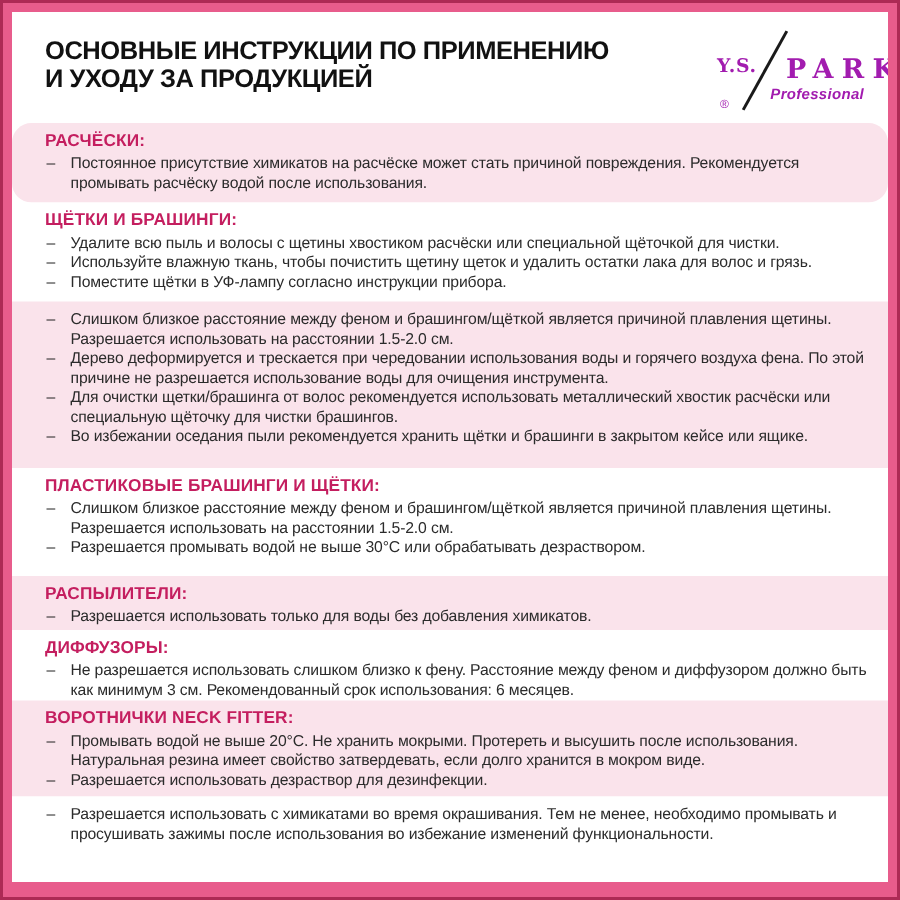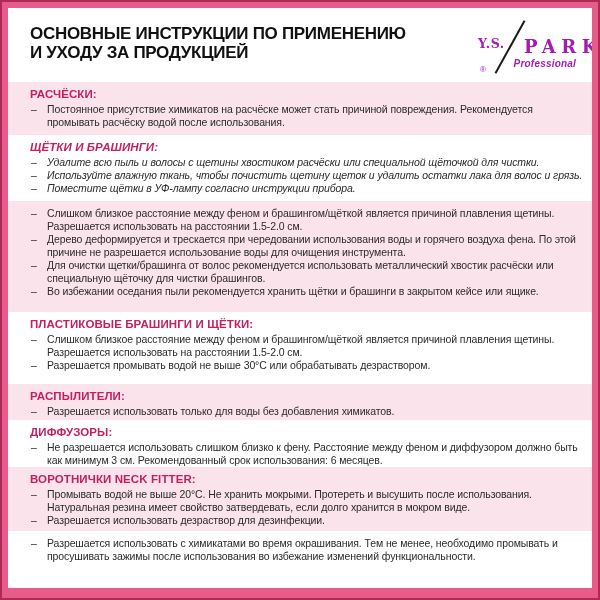--- a/index.html
+++ b/index.html
@@ -71,22 +71,22 @@
     font-size:8px;
   }
   
   main{flex:1 1 auto;display:flex;flex-direction:column;}
   section{
     flex:0 0 auto;overflow:hidden;
     padding:6px 8px 0 22px;
     background:#fff;
   }
   section.tinted{background:var(--section-pink);}
-  section:nth-child(1){height:53px;}
-  section:nth-child(2){height:66px;font-style:italic;}
+  section:nth-child(1){height:53px;border-radius:13px;}
+  section:nth-child(2){height:66px;}
   section:nth-child(3){height:111px;}
   section:nth-child(4){height:72px;}
   section:nth-child(5){height:36px;}
   section:nth-child(6){height:47px;}
   section:nth-child(7){height:64px;}
   section:nth-child(8){flex:1 1 auto;}
   h2{
     font-size:11.5px;font-weight:bold;color:var(--heading);
     letter-spacing:0.1px;margin:0 0 3px 0;
     text-transform:uppercase;

